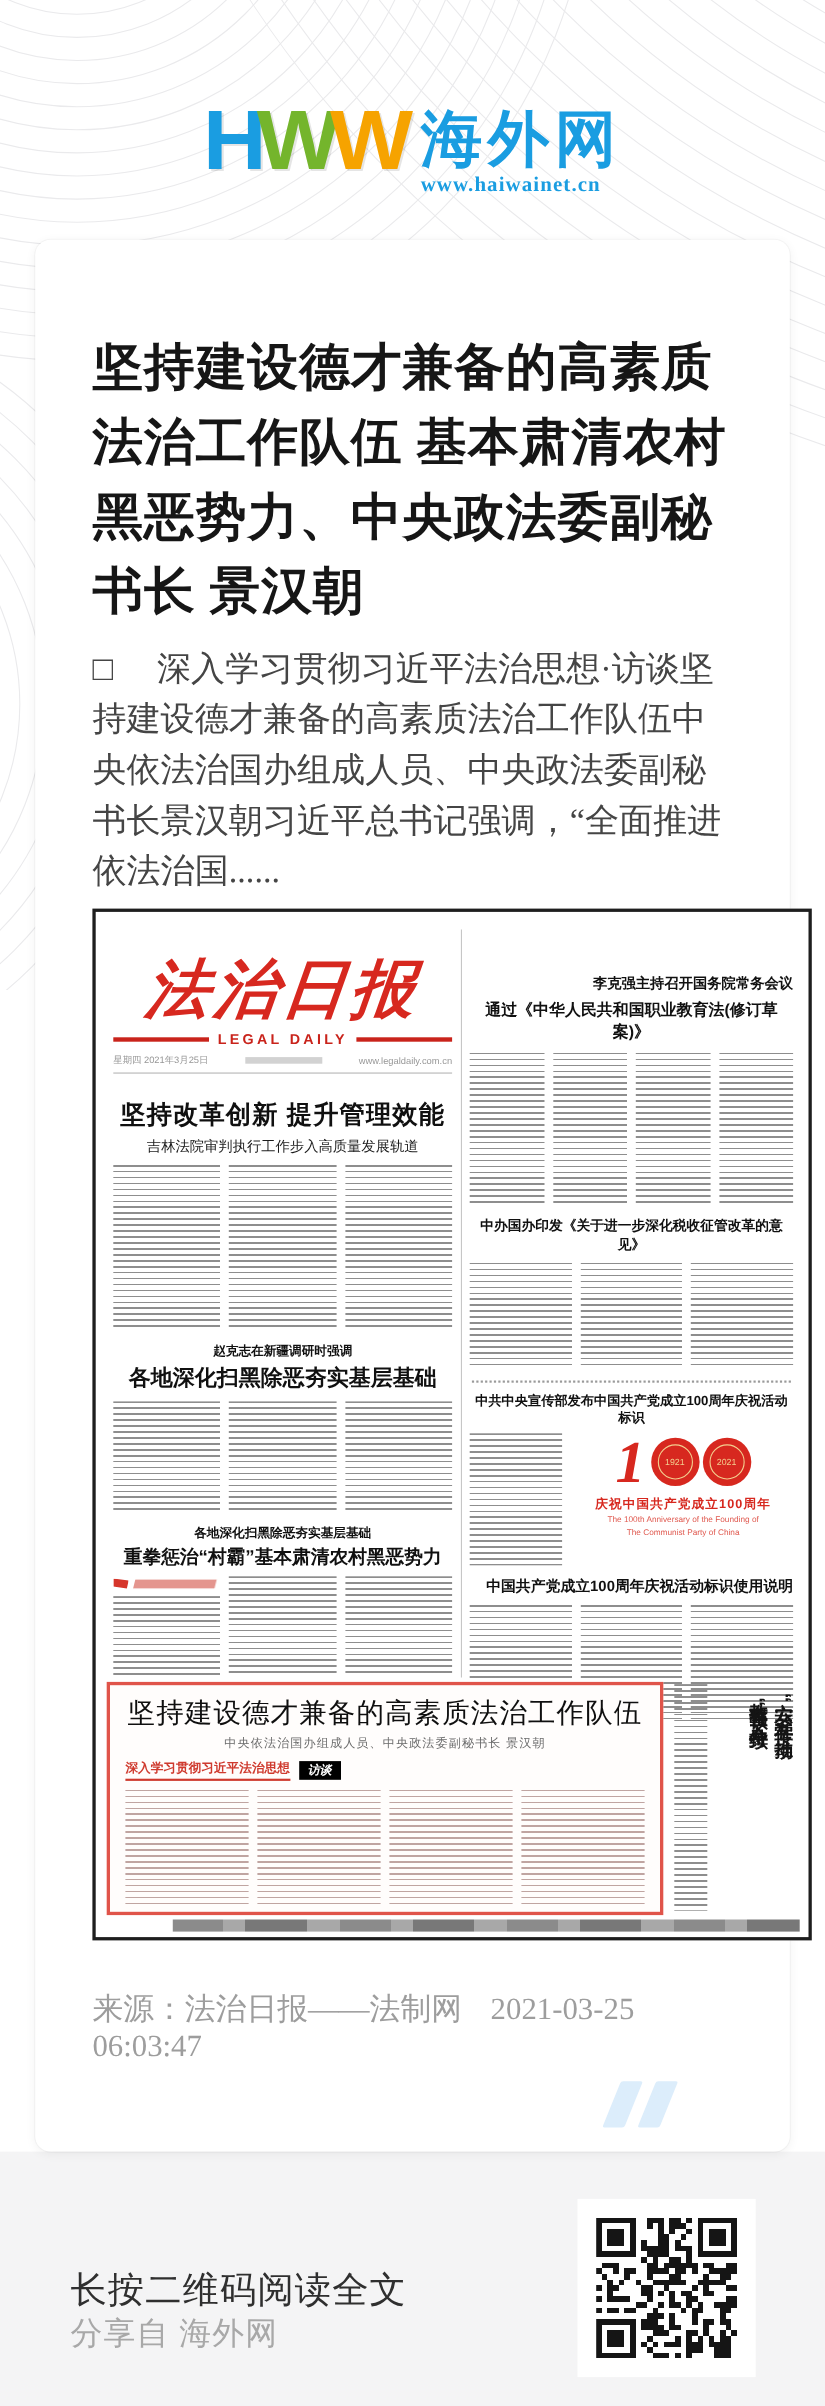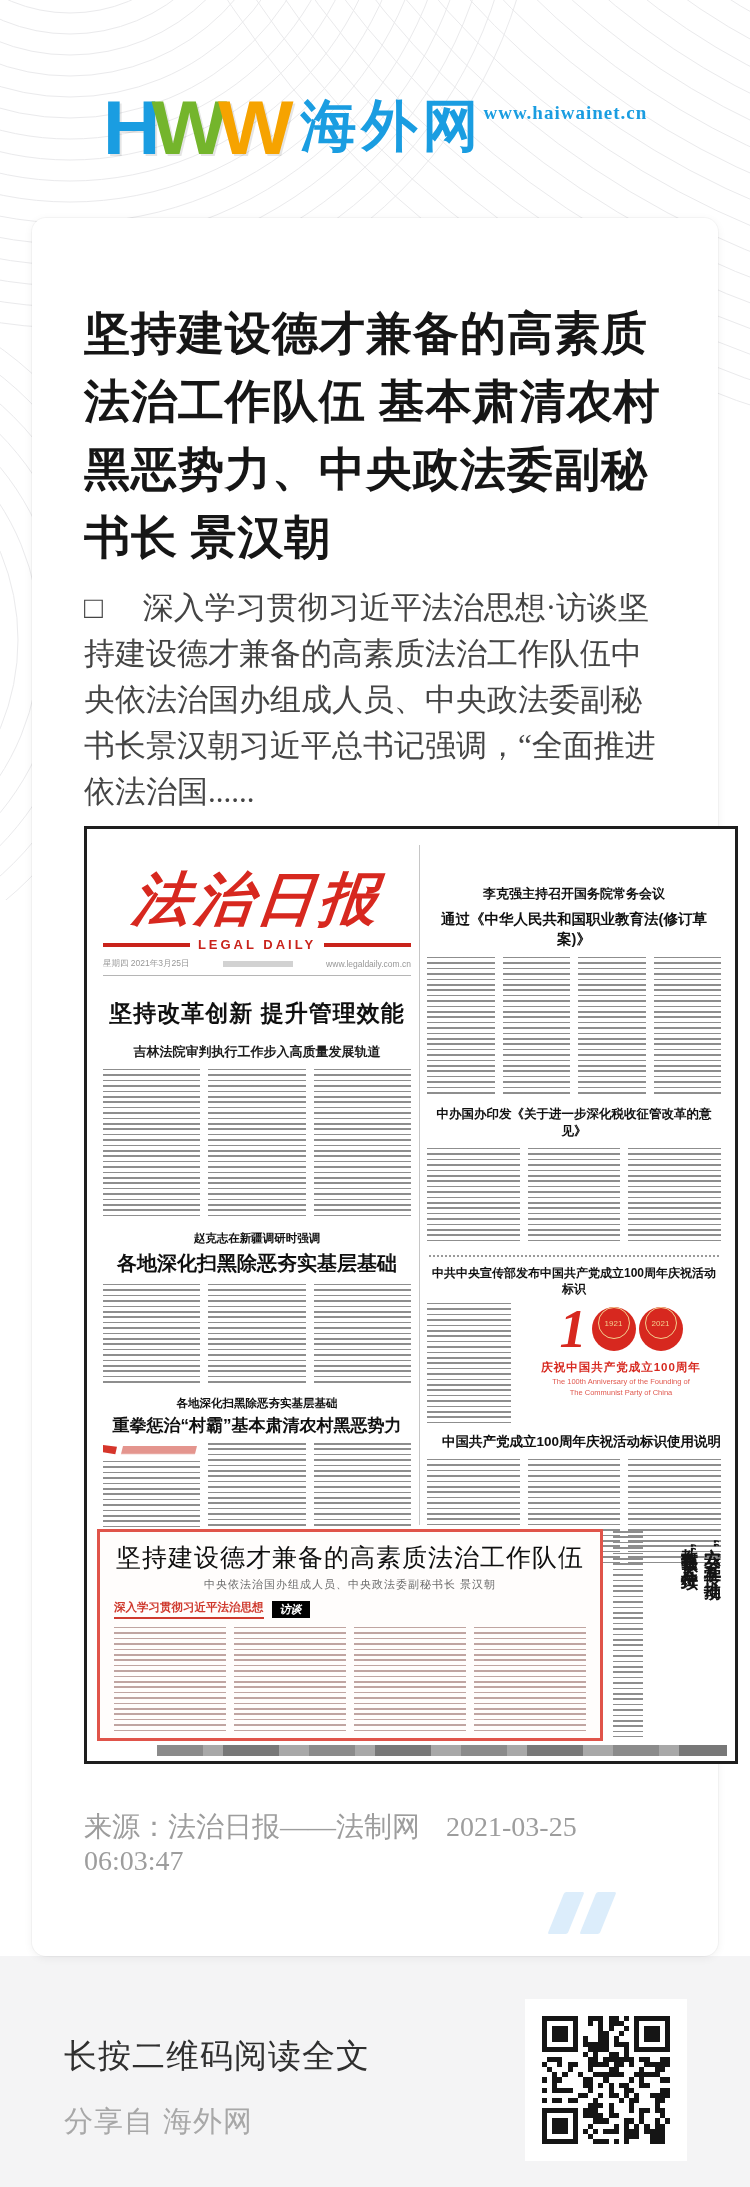--- a/index.html
+++ b/index.html
@@ -9,21 +9,21 @@
   .bg-decor{position:absolute;top:0;left:0;width:750px;height:900px;z-index:0;pointer-events:none;}
   #decor-svg circle{fill:none;stroke:#eaeaec;stroke-width:1;}
 
   
   .logo{position:relative;z-index:1;height:218px;display:flex;justify-content:center;align-items:flex-start;padding-top:96px;box-sizing:border-box;gap:16px;}
   .hww{font-weight:800;font-size:80px;line-height:64px;letter-spacing:-9px;font-family:"Liberation Sans",sans-serif;transform:scaleY(.96);}
   .hww span{text-shadow:2px 2px 0 rgba(0,0,0,.10);}
   .lh{color:#1a9de1;}
   .lw1{color:#74b52c;}
   .lw2{color:#f6a300;}
-  .logo-right{display:flex;flex-direction:row;align-items:flex-start;padding-top:2px;}
+  .logo-right{display:flex;flex-direction:column;align-items:flex-start;padding-top:2px;}
   .cn{font-weight:700;font-size:56px;line-height:56px;color:#1a9de1;letter-spacing:5px;}
   .url{font-weight:700;font-size:19px;color:#1a9de1;margin-top:4px;letter-spacing:1px;font-family:"Liberation Serif",serif;}
 
   
   .card{position:relative;z-index:1;margin:0 32px;background:#fff;border-radius:14px;
         box-shadow:0 2px 10px rgba(0,0,0,.06),0 0 0 1px rgba(0,0,0,.03);
         padding:82px 52px 20px;box-sizing:border-box;}
   .title{margin:0;font-family:"Liberation Serif","DejaVu Serif",serif;font-weight:700;
          font-size:46px;line-height:68px;color:#161616;letter-spacing:1px;}
   .summary{margin:13px 0 0;font-family:"Liberation Serif","DejaVu Serif",serif;
@@ -42,23 +42,23 @@
               margin-top:14px;transform:skewX(-6deg);}
   .mast-sub{display:flex;align-items:center;justify-content:center;gap:8px;margin-top:2px;
             color:#c9231b;font-weight:700;font-size:13px;letter-spacing:3px;}
   .mast-sub .bar{flex:1;height:4px;background:#c9231b;}
   .mast-info{display:flex;justify-content:space-between;align-items:center;font-size:8.5px;color:#979797;
              margin-top:6px;border-bottom:1px solid #b5b5b5;padding-bottom:5px;}
   .blurbar{width:70px;height:6px;background:#d2d2d2;filter:blur(.5px);}
 
   .h{font-weight:700;color:#101010;text-align:center;margin:0;}
   .L1{font-size:23px;line-height:30px;margin-top:22px;letter-spacing:1px;}
-  .hsub{font-size:13px;font-weight:700;text-align:center;margin-top:15px;color:#1c1c1c;}
+  .hsub{font-size:13px;font-weight:400;text-align:center;margin-top:5px;color:#1c1c1c;}
   .kick{font-size:11.5px;font-weight:700;text-align:center;margin-top:12px;color:#111;}
-  .kick.big{font-size:13px;margin-top:0;}
+  .kick.big{font-size:13px;margin-top:0;text-align:right;}
   .L2{font-size:20px;line-height:26px;margin-top:4px;}
   .L3{font-size:17px;line-height:22px;margin-top:4px;}
   .R1{font-size:14.5px;line-height:20px;margin-top:6px;}
   .R2{font-size:12.5px;line-height:17px;margin-top:12px;}
   .R3{font-size:12px;line-height:16px;margin-top:8px;}
   .R4{font-size:13.5px;line-height:18px;margin-top:10px;text-align:right;}
   .dotted{border-top:2px dotted #9a9a9a;margin:10px 2px 0;}
 
   .fcols{display:flex;gap:8px;margin-top:8px;}
   .fcols i,.ft{flex:1;display:block;
@@ -72,21 +72,21 @@
   .b3row > .ft{flex:1;}
   .flagrow{display:flex;align-items:center;gap:5px;height:14px;}
   .flagicon{width:14px;height:10px;background:#d6352b;clip-path:polygon(0 0,100% 18%,88% 92%,0 72%);}
   .redscript{width:74px;height:8px;background:rgba(205,62,50,.55);filter:blur(.5px);transform:skewX(-14deg);}
 
   .logorow{display:flex;gap:10px;margin-top:6px;height:120px;}
   .logorow .ft{flex:0 0 84px;}
   .anniv{flex:1;display:flex;flex-direction:column;align-items:center;justify-content:flex-start;}
   .logo100{display:flex;align-items:center;justify-content:center;margin-top:2px;}
   .one{font-family:"Liberation Serif",serif;font-style:italic;font-weight:700;font-size:54px;line-height:48px;color:#d7281f;margin-right:2px;}
-  .zero{width:44px;height:44px;border-radius:50%;background:#d7281f;margin-left:3px;display:flex;align-items:flex-start;justify-content:center;}
+  .zero{width:44px;height:44px;border-radius:50%;background:#d7281f;margin-left:3px;display:flex;align-items:center;justify-content:center;}
   .zero > span{width:30px;height:30px;border:1px solid #f3cf8f;border-radius:50%;color:#f3cf8f;font-size:8px;
                display:flex;align-items:center;justify-content:center;}
   .acap{color:#d7281f;font-weight:700;font-size:11.5px;text-align:center;margin-top:7px;letter-spacing:1px;}
   .aen{color:#e0594f;font-size:7.5px;text-align:center;line-height:1.4;margin-top:2px;}
   .aen span{display:block;}
 
   .redbox{position:absolute;left:10px;top:700px;width:506px;height:212px;border:3px solid #e0544a;
           background:#fffdfc;padding:10px 14px;box-sizing:border-box;}
   .rb-h{font-size:25px;line-height:30px;font-weight:400;text-align:center;letter-spacing:1px;color:#0f0f0f;margin:0;}
   .rb-sub{font-size:11px;color:#6b6b6b;text-align:center;margin-top:5px;letter-spacing:1px;}
@@ -101,21 +101,21 @@
           background:repeating-linear-gradient(90deg,#8b8b8b 0 46px,#a8a8a8 46px 66px,#787878 66px 122px,#a8a8a8 122px 152px);}
 
   
   .source{margin:46px 0 0;font-family:"Liberation Serif","DejaVu Serif",serif;font-size:28px;line-height:34px;color:#9d9d9d;}
   .source .ts{margin-left:26px;}
   .quote-slashes{height:44px;margin-top:14px;display:flex;gap:12px;justify-content:flex-end;padding-right:58px;}
   .quote-slashes span{width:20px;height:42px;background:#dcedfb;transform:skewX(-22deg);border-radius:2px;}
 
   
   .footer{position:relative;height:250px;background:#f4f4f5;margin-top:0;}
-  .cta{position:absolute;left:64px;top:78px;font-size:33px;color:#2f2f2f;letter-spacing:1px;}
+  .cta{position:absolute;left:64px;top:104px;font-size:33px;color:#2f2f2f;letter-spacing:1px;}
   .share{position:absolute;left:64px;top:146px;font-size:29px;color:#a8a8a8;letter-spacing:1px;}
   .qrbox{position:absolute;left:525px;top:43px;width:162px;height:162px;background:#fff;
          display:flex;align-items:center;justify-content:center;}
 </style>
 </head>
 <body>
 
 <div class="bg-decor">
   <svg id="decor-svg" xmlns="http://www.w3.org/2000/svg" width="750" height="900" viewBox="0 0 750 900">
       <circle cx="70" cy="-140" r="90"></circle>

